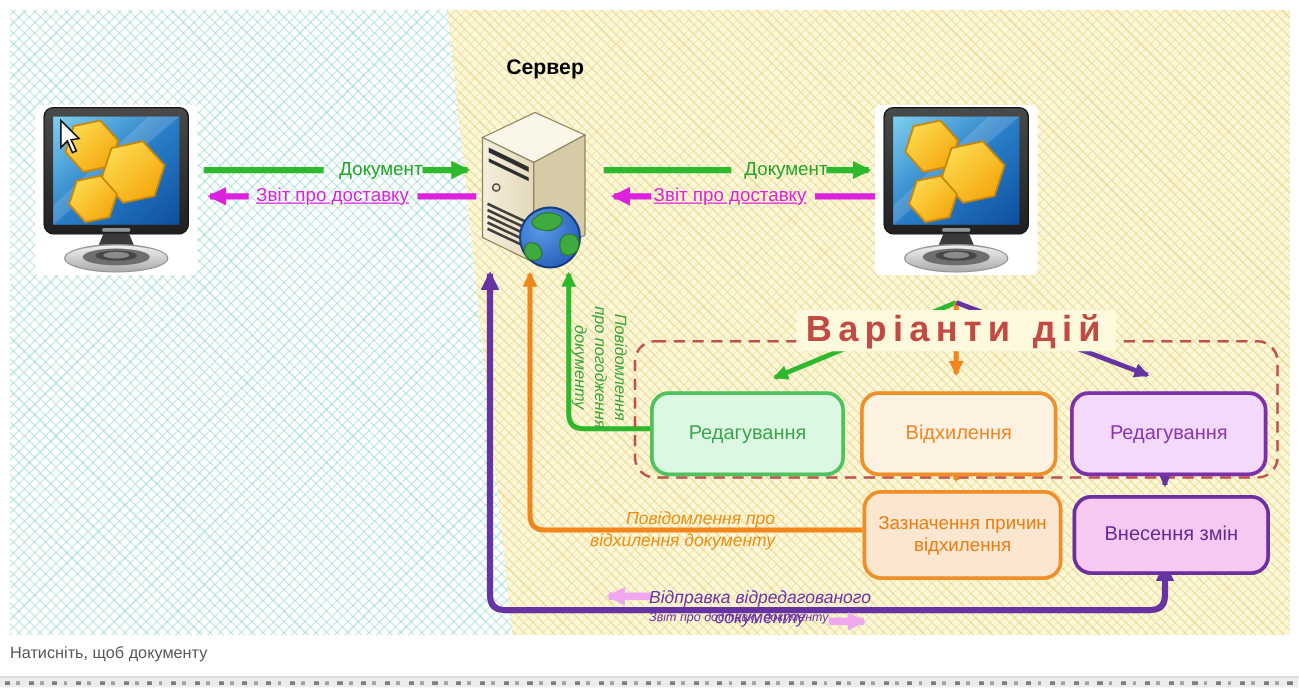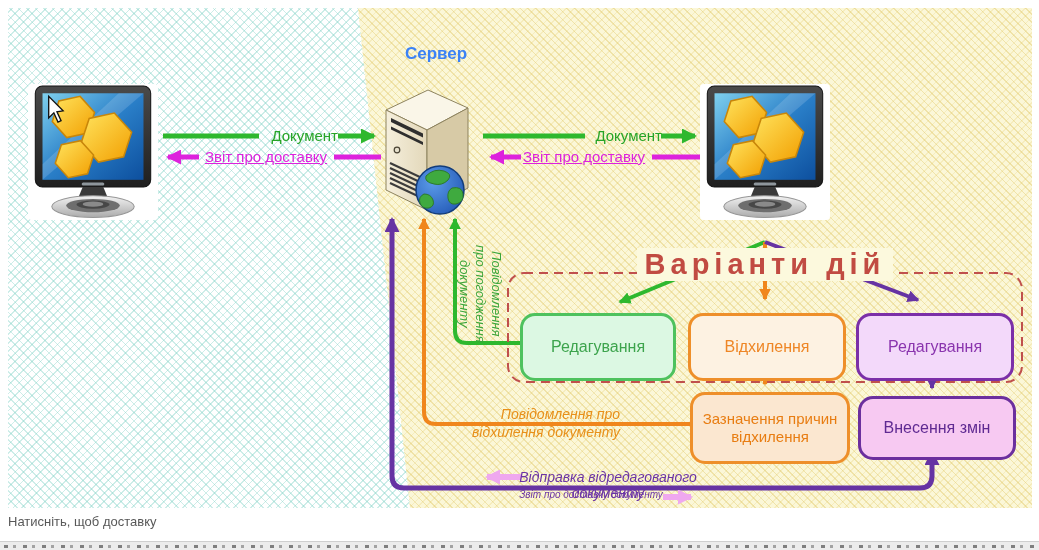--- a/index.html
+++ b/index.html
@@ -13,21 +13,21 @@
       repeating-linear-gradient(45deg, rgba(222,196,96,.40) 0 1.2px, transparent 1.2px 5.5px),
       repeating-linear-gradient(-45deg, rgba(235,215,135,.33) 0 1.2px, transparent 1.2px 5.5px);
     clip-path:polygon(350px 0,1024px 0,1024px 500px,402px 500px);}
   .overlay{position:absolute;left:0;top:0;width:1039px;height:550px;}
   .plate{position:absolute;width:130px;height:136px;background:#fff;border-radius:4px;}
   .abs{position:absolute;}
   .lbl{position:absolute;text-align:center;white-space:nowrap;}
   .lbl-doc{color:#27a427;font-size:15px;text-align:right;}
   .lbl-rep{color:#dd22dd;font-size:15px;text-decoration:underline;}
   .server-title{position:absolute;left:352px;top:44px;width:168px;text-align:center;
-    font-weight:bold;font-size:17px;line-height:1.2;color:#3b82f6;}
+    font-weight:bold;font-size:17px;line-height:1.2;color:#000000;}
   .variants-title{position:absolute;left:595px;top:248px;width:340px;text-align:center;}
   .variants-title span{display:inline-block;background:#fcf9dd;padding:0 8px;
     font-weight:bold;font-size:29px;letter-spacing:5px;color:#c14b42;}
   .node{position:absolute;border-radius:15px;display:flex;align-items:center;justify-content:center;
     text-align:center;font-size:16px;line-height:1.2;}
   .node-approve{left:520px;top:313px;width:150px;height:62px;border:3px solid #4ec25e;background:#dcf8e3;color:#3da44d;}
   .node-reject{left:688px;top:313px;width:152px;height:62px;border:3px solid #ee8f2a;background:#fdf2e2;color:#ee8625;}
   .node-edit{left:856px;top:313px;width:152px;height:62px;border:3px solid #7b2fa8;background:#f3d9fa;color:#8a35ae;}
   .node-reasons{left:690px;top:392px;width:154px;height:66px;border:3px solid #ee8f2a;background:#fbe7d0;color:#e87d12;font-size:15px;}
   .node-changes{left:858px;top:396px;width:152px;height:58px;border:3px solid #6b2f9e;background:#f7c9f2;color:#5f2a92;}
@@ -248,17 +248,17 @@
     <div>про погодження</div>
     <div>документу</div>
   </div>
   <div class="note note-rejection">
     <div>Повідомлення про</div>
     <div>відхилення документу</div>
   </div>
   <div class="note note-send">Відправка відредагованого документу</div>
   <div class="note note-delivery">Звіт про доставку документу</div>
 
-  <div class="footer-hint">Натисніть, щоб доставку</div>
+  <div class="footer-hint">Натисніть, щоб документу</div>
   <div class="bottom-strip">
       <div class="noise"></div>
     </div>
 </div>
 
 </body></html>

